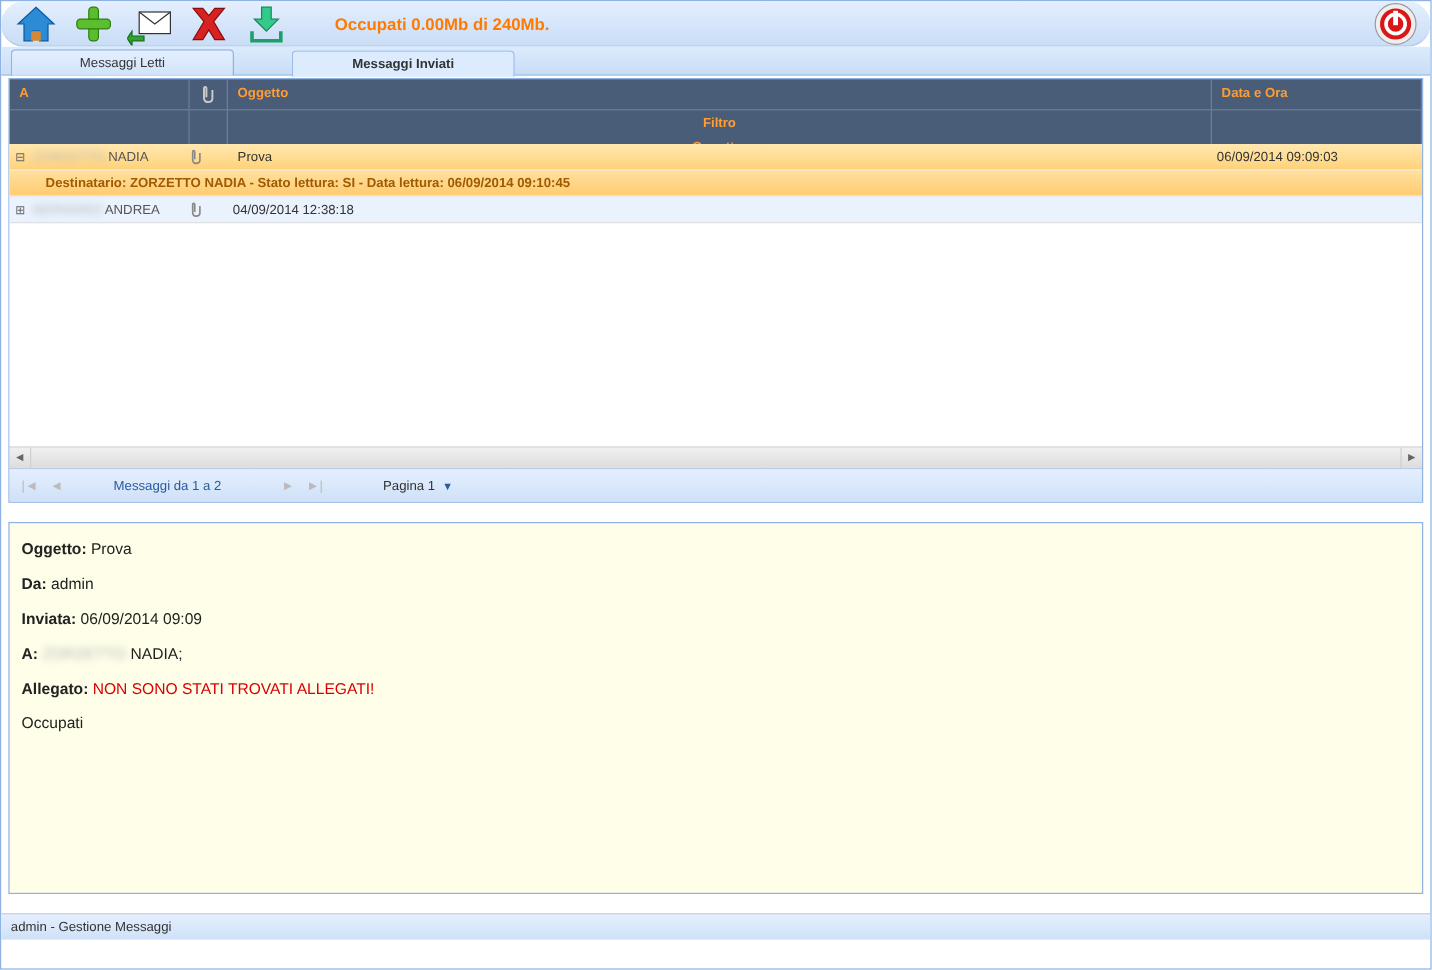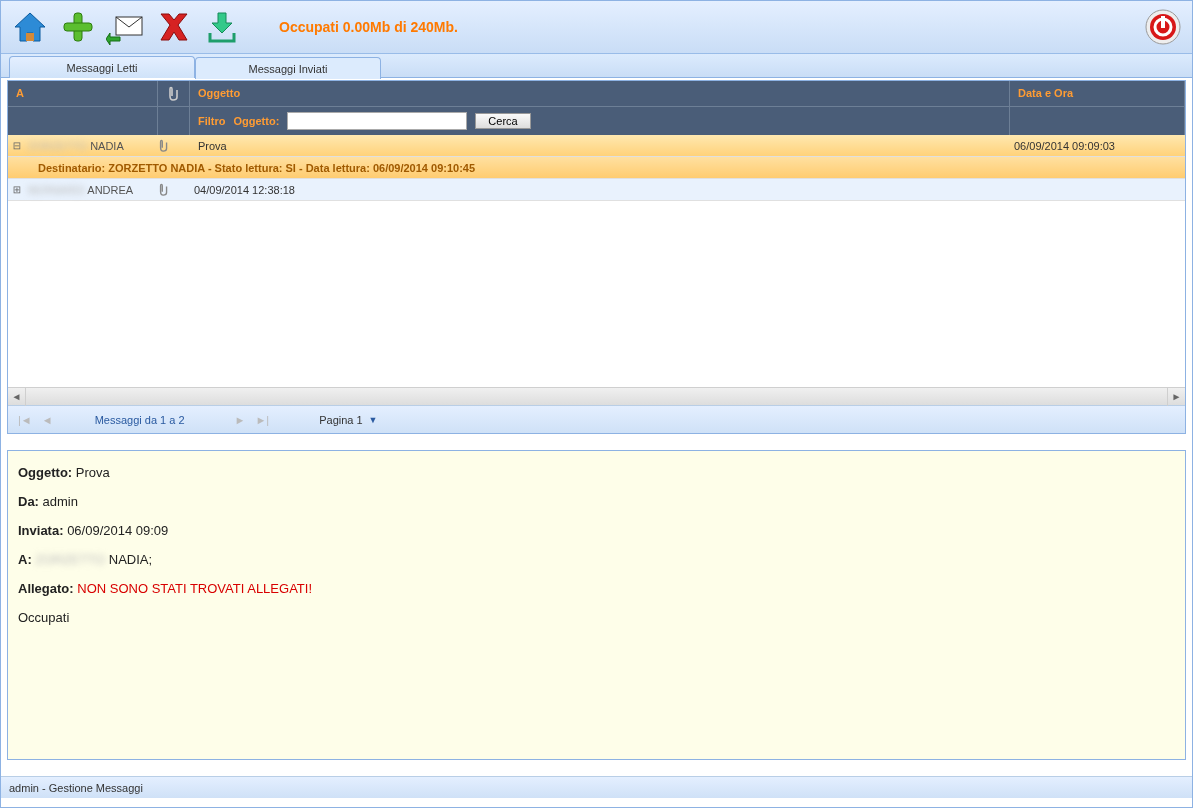--- a/index.html
+++ b/index.html
@@ -6,27 +6,28 @@
 body {
   font-family: Tahoma, Arial, sans-serif;
   font-size: 11px;
   background: #fff;
   width: 1193px;
   height: 808px;
   overflow: hidden;
   border: 1px solid #8db2e3;
 }
 .toolbar {
-  height: 53px;
+  height: 38px;
   background: linear-gradient(#e4efff, #c9ddf6);
   border-bottom: 1px solid #99bce8;
   display: flex;
   align-items: center;
   padding: 0 8px;
   gap: 6px;
+  border-radius: 24px;
 }
 .toolbar .icon-btn {
   width: 42px; height: 42px;
   display: flex; align-items: center; justify-content: center;
   cursor: pointer;
 }
 .toolbar .status {
   color: #ff7a00;
   font-size: 14px;
   font-weight: bold;
@@ -54,23 +55,24 @@
   background: linear-gradient(#e4efff,#d0e3f9);
   display: flex; align-items: center; justify-content: center;
   font-size: 11px;
   color: #333;
   cursor: pointer;
   border-top-left-radius: 4px;
   border-top-right-radius: 4px;
 }
 .tab.active {
   background: #dcebfd;
-  font-weight: normal;
+  font-weight: bold;
   position: relative;
   top: 1px;
+  margin-left: 48px;
 }
 .grid-wrapper {
   border: 1px solid #8db2e3;
   margin: 2px 6px;
   height: 354px;
   display: flex;
   flex-direction: column;
 }
 .grid-header {
   display: flex;
@@ -92,20 +94,21 @@
   padding: 6px 8px;
   border-bottom: 1px solid #6d7f96;
   height: 26px;
 }
 .gh-filter {
   padding: 5px 8px;
   height: 28px;
   display: flex;
   align-items: center;
   gap: 8px;
+  flex-direction: column;
 }
 .gh-filter input[type=text] {
   height: 18px;
   width: 180px;
   border: 1px solid #aaa;
   background: #fff;
 }
 .gh-filter button {
   height: 16px;
   padding: 0 12px;

